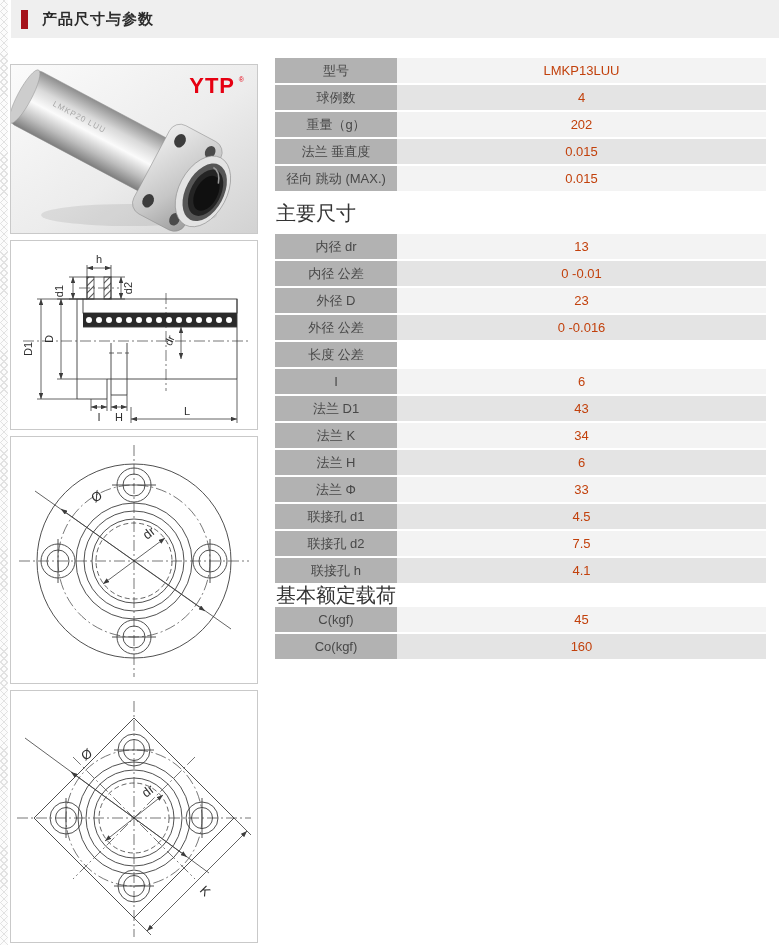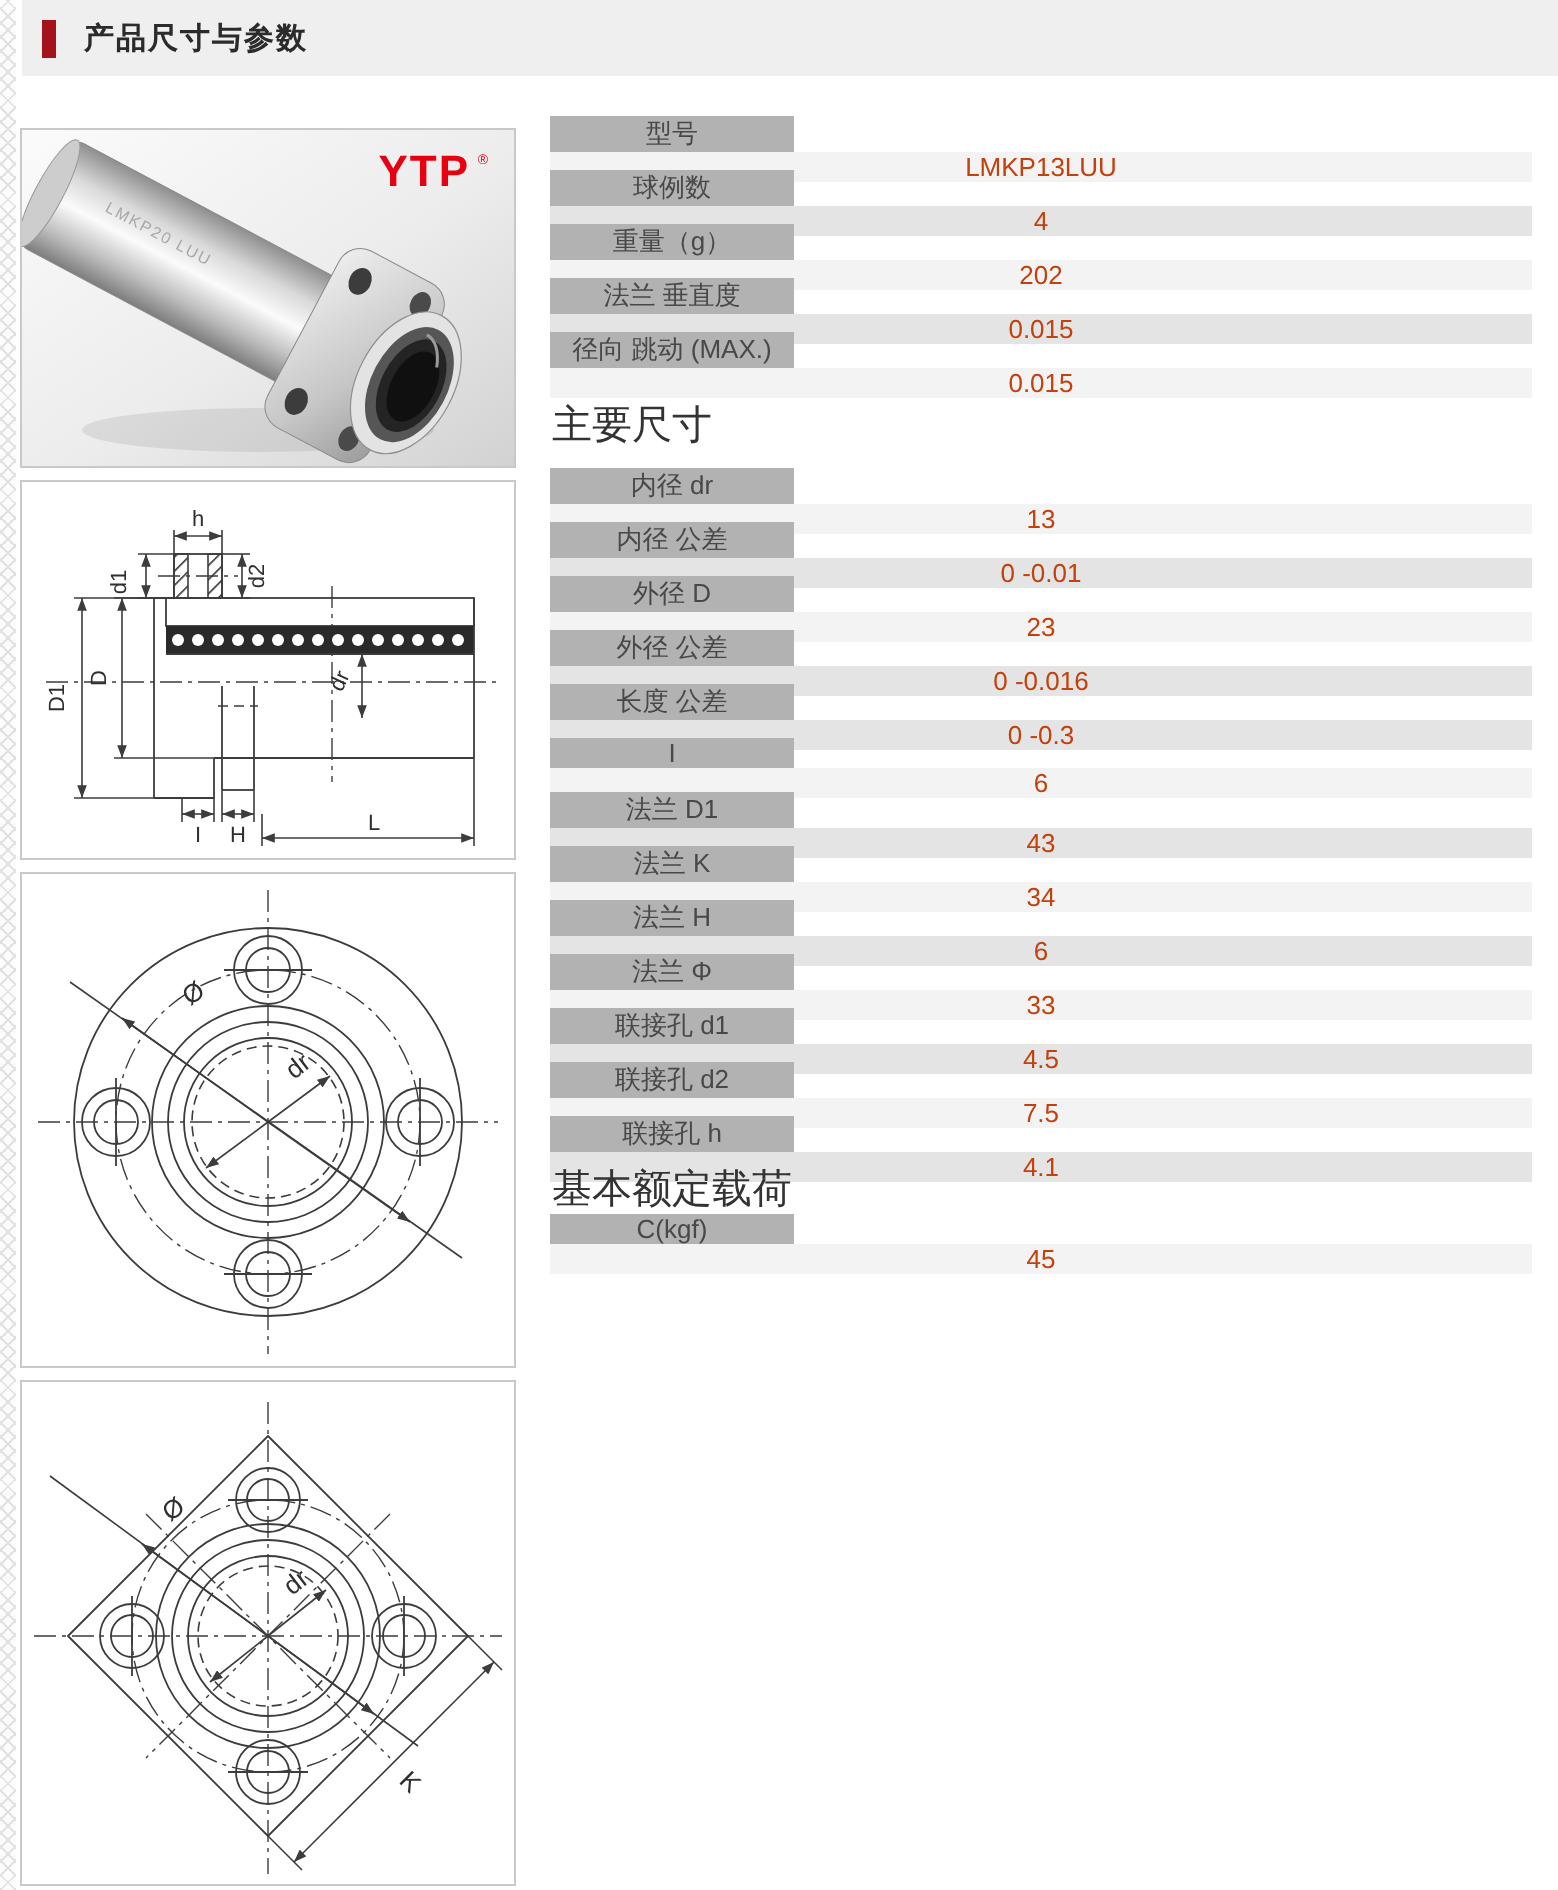--- a/index.html
+++ b/index.html
@@ -14,21 +14,21 @@
             display:flex;align-items:center;}
   .accent{display:inline-block;width:7px;height:19px;background:#a5121b;margin-left:10px;}
   .title{font-size:15px;font-weight:bold;color:#2b2b2b;margin:0 0 0 14px;letter-spacing:1px;}
   
   .gallery{position:absolute;left:10px;top:64px;width:248px;}
   .imgbox{margin:0 0 6px 0;border:1px solid #c9c9c9;background:#fff;box-sizing:border-box;width:248px;}
   .imgbox svg{display:block;}
   .b1{height:170px;} .b2{height:190px;} .b3{height:248px;} .b4{height:253px;}
   
   .specs{position:absolute;left:275px;top:58px;width:491px;}
-  .spec-row{display:flex;height:25px;margin-bottom:2px;flex-direction:column;}
+  .spec-row{display:flex;height:25px;margin-bottom:2px;}
   .cell{display:flex;align-items:center;justify-content:center;font-size:13px;}
   .cell.label{width:122px;background:#b2b2b2;color:#484848;}
   .cell.value{flex:1;color:#c2410c;}
   .spec-row.odd  .value{background:#f3f3f3;}
   .spec-row.even .value{background:#e4e4e4;}
   .sec-title{font-size:20px;font-weight:normal;color:#333;height:20px;line-height:20px;
              margin:12px 0 11px 1px;}
   .sec-title.load{margin:2px 0 2px 1px;}
   
   .ln{stroke:#3c3c3c;stroke-width:0.9;fill:none;}
@@ -299,21 +299,20 @@
         <div class="spec-row odd">
           <div class="cell label">外径 D</div>
           <div class="cell value">23</div>
         </div>
         <div class="spec-row even">
           <div class="cell label">外径 公差</div>
           <div class="cell value">0 -0.016</div>
         </div>
         <div class="spec-row even">
           <div class="cell label">长度 公差</div>
-          <div class="cell value">0 -0.3</div>
         </div>
         <div class="spec-row odd">
           <div class="cell label">I</div>
           <div class="cell value">6</div>
         </div>
         <div class="spec-row even">
           <div class="cell label">法兰 D1</div>
           <div class="cell value">43</div>
         </div>
         <div class="spec-row odd">
@@ -340,15 +339,19 @@
           <div class="cell label">联接孔 h</div>
           <div class="cell value">4.1</div>
         </div>
       </div>
     <h2 class="sec-title load">基本额定载荷</h2>
     <div class="spec-table">
         <div class="spec-row odd">
           <div class="cell label">C(kgf)</div>
           <div class="cell value">45</div>
         </div>
+        <div class="spec-row even">
+          <div class="cell label">Co(kgf)</div>
+          <div class="cell value">160</div>
+        </div>
       </div>
   </main>
 </div>
 
 </body></html>

